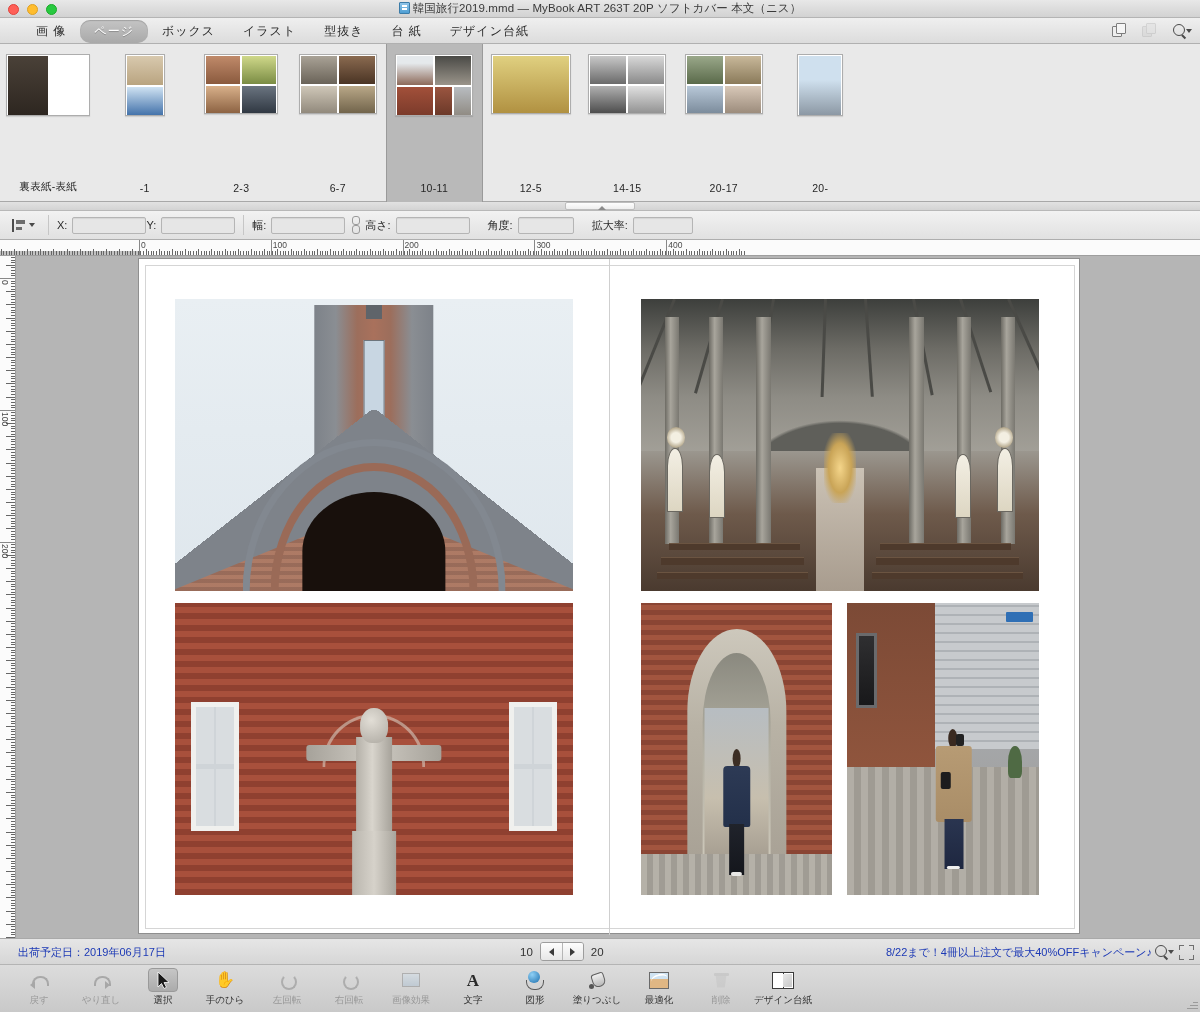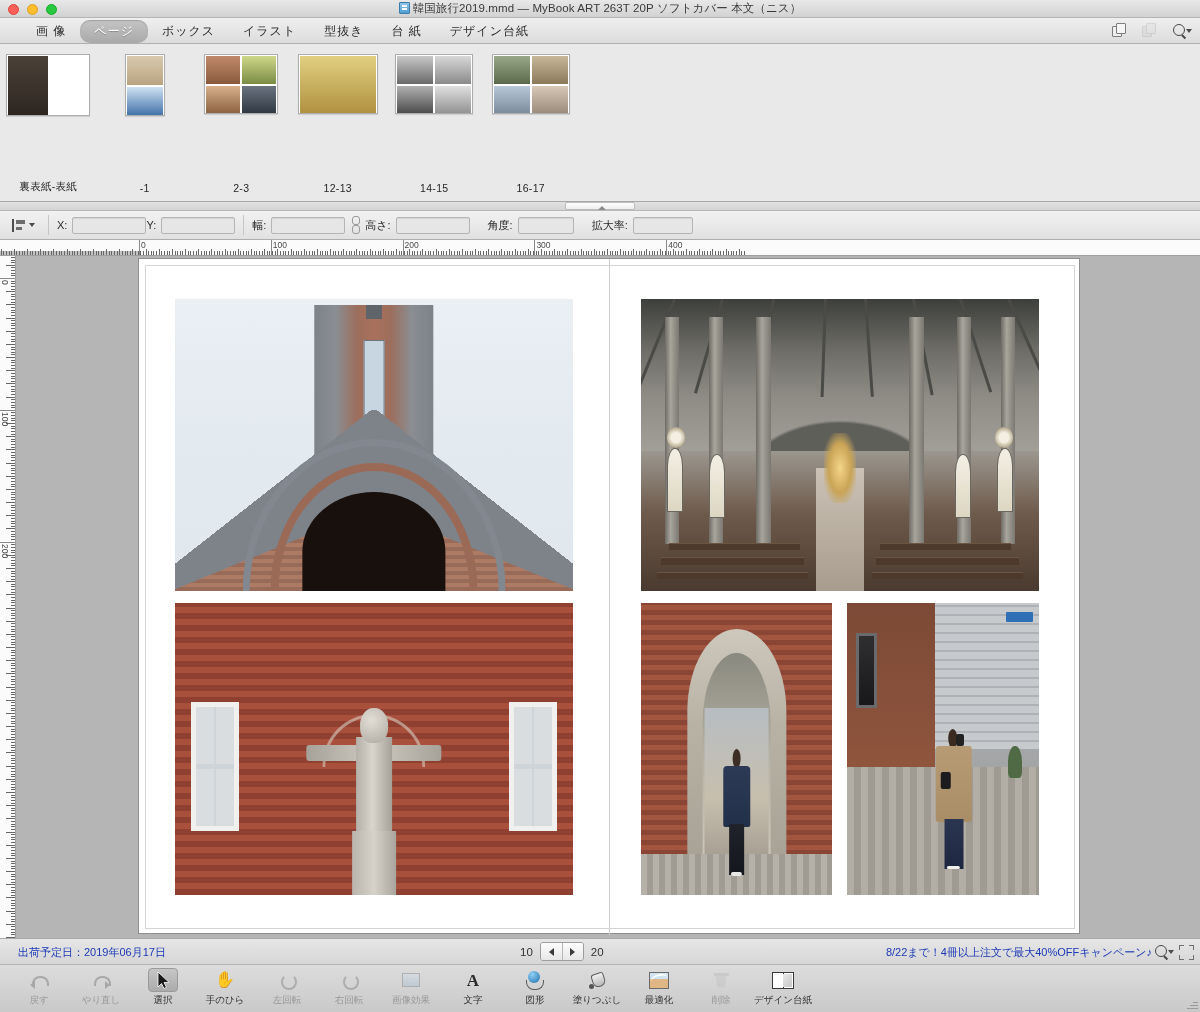--- a/index.html
+++ b/index.html
@@ -500,26 +500,53 @@
               <div class="tp" style="width: 37px; height: 30px; background: linear-gradient(rgb(207, 216, 138), rgb(122, 140, 68)); border: 0.5px solid rgb(255, 255, 255);"></div>
             </div>
             <div style="display: flex;">
               <div class="tp" style="width: 37px; height: 30px; background: linear-gradient(rgb(216, 176, 138), rgb(138, 96, 64)); border: 0.5px solid rgb(255, 255, 255);"></div>
               <div class="tp" style="width: 37px; height: 30px; background: linear-gradient(rgb(106, 116, 128), rgb(46, 54, 64)); border: 0.5px solid rgb(255, 255, 255);"></div>
             </div>
           </div>
           <div class="thumblabel">2-3</div>
         </div>
         <div class="thumbcell">
+          <div class="thumbimg" style="width: 78px; height: 60px; flex-direction: column;">
+            <div style="display: flex;">
+              <div class="tp" style="width: 39px; height: 30px; background: linear-gradient(rgb(169, 162, 150), rgb(106, 99, 88)); border: 0.5px solid rgb(255, 255, 255);"></div>
+              <div class="tp" style="width: 39px; height: 30px; background: linear-gradient(rgb(138, 106, 80), rgb(74, 52, 36)); border: 0.5px solid rgb(255, 255, 255);"></div>
+            </div>
+            <div style="display: flex;">
+              <div class="tp" style="width: 39px; height: 30px; background: linear-gradient(rgb(207, 199, 184), rgb(143, 135, 122)); border: 0.5px solid rgb(255, 255, 255);"></div>
+              <div class="tp" style="width: 39px; height: 30px; background: linear-gradient(rgb(185, 168, 136), rgb(111, 98, 73)); border: 0.5px solid rgb(255, 255, 255);"></div>
+            </div>
+          </div>
+          <div class="thumblabel">6-7</div>
+        </div>
+        <div class="thumbcell selected">
+          <div class="thumbimg" style="width: 78px; height: 62px; flex-direction: column;">
+            <div style="display: flex;">
+              <div class="tp" style="width: 39px; height: 31px; background: linear-gradient(rgb(229, 233, 236) 25%, rgb(141, 106, 90)); border: 0.5px solid rgb(255, 255, 255);"></div>
+              <div class="tp" style="width: 39px; height: 31px; background: linear-gradient(rgb(74, 74, 70), rgb(154, 148, 138)); border: 0.5px solid rgb(255, 255, 255);"></div>
+            </div>
+            <div style="display: flex;">
+              <div class="tp" style="width: 39px; height: 31px; background: linear-gradient(rgb(162, 80, 58), rgb(122, 58, 42)); border: 0.5px solid rgb(255, 255, 255);"></div>
+              <div class="tp" style="width: 19px; height: 31px; background: linear-gradient(rgb(154, 85, 64), rgb(106, 56, 40)); border: 0.5px solid rgb(255, 255, 255);"></div>
+              <div class="tp" style="width: 20px; height: 31px; background: linear-gradient(rgb(184, 188, 192), rgb(143, 138, 130)); border: 0.5px solid rgb(255, 255, 255);"></div>
+            </div>
+          </div>
+          <div class="thumblabel">10-11</div>
+        </div>
+        <div class="thumbcell">
           <div class="thumbimg" style="width: 80px; height: 60px; flex-direction: column;">
             <div style="display: flex;">
               <div class="tp" style="width: 80px; height: 60px; background: linear-gradient(rgb(224, 208, 128), rgb(176, 144, 64)); border: 0.5px solid rgb(255, 255, 255);"></div>
             </div>
           </div>
-          <div class="thumblabel">12-13</div>
+          <div class="thumblabel">12-5</div>
         </div>
         <div class="thumbcell">
           <div class="thumbimg" style="width: 78px; height: 60px; flex-direction: column;">
             <div style="display: flex;">
               <div class="tp" style="width: 39px; height: 30px; background: linear-gradient(rgb(200, 200, 200), rgb(106, 106, 106)); border: 0.5px solid rgb(255, 255, 255);"></div>
               <div class="tp" style="width: 39px; height: 30px; background: linear-gradient(rgb(216, 216, 216), rgb(138, 138, 138)); border: 0.5px solid rgb(255, 255, 255);"></div>
             </div>
             <div style="display: flex;">
               <div class="tp" style="width: 39px; height: 30px; background: linear-gradient(rgb(176, 176, 176), rgb(74, 74, 74)); border: 0.5px solid rgb(255, 255, 255);"></div>
               <div class="tp" style="width: 39px; height: 30px; background: linear-gradient(rgb(224, 224, 224), rgb(144, 144, 144)); border: 0.5px solid rgb(255, 255, 255);"></div>
@@ -531,21 +558,29 @@
           <div class="thumbimg" style="width: 78px; height: 60px; flex-direction: column;">
             <div style="display: flex;">
               <div class="tp" style="width: 39px; height: 30px; background: linear-gradient(rgb(154, 168, 138), rgb(90, 106, 74)); border: 0.5px solid rgb(255, 255, 255);"></div>
               <div class="tp" style="width: 39px; height: 30px; background: linear-gradient(rgb(200, 184, 154), rgb(138, 122, 90)); border: 0.5px solid rgb(255, 255, 255);"></div>
             </div>
             <div style="display: flex;">
               <div class="tp" style="width: 39px; height: 30px; background: linear-gradient(rgb(184, 200, 216), rgb(122, 138, 154)); border: 0.5px solid rgb(255, 255, 255);"></div>
               <div class="tp" style="width: 39px; height: 30px; background: linear-gradient(rgb(216, 200, 184), rgb(154, 138, 122)); border: 0.5px solid rgb(255, 255, 255);"></div>
             </div>
           </div>
-          <div class="thumblabel">16-17</div>
+          <div class="thumblabel">20-17</div>
+        </div>
+        <div class="thumbcell">
+          <div class="thumbimg" style="width: 46px; height: 62px; flex-direction: column;">
+            <div style="display: flex;">
+              <div class="tp" style="width: 46px; height: 62px; background: linear-gradient(rgb(207, 224, 238) 40%, rgb(138, 150, 162)); border: 0.5px solid rgb(255, 255, 255);"></div>
+            </div>
+          </div>
+          <div class="thumblabel">20-</div>
         </div>
       </div>
   </div>
 
   <div class="splitter">
     <div class="splitgrip"></div>
   </div>
 
   <div class="propbar">
     <div class="align-btn">

